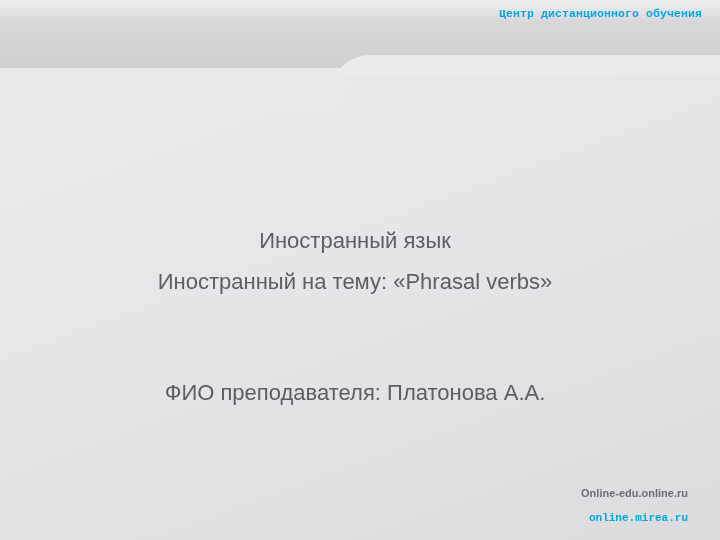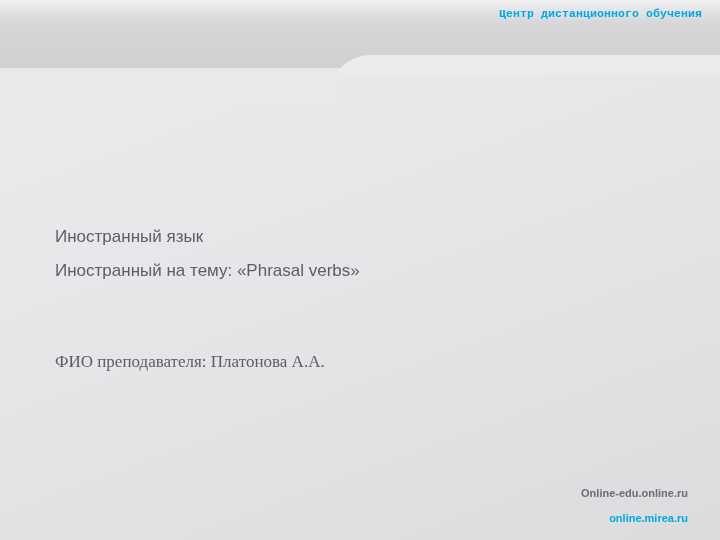--- a/index.html
+++ b/index.html
@@ -90,32 +90,32 @@
 
   
   .body-block {
     position: absolute;
     left: 55px;
     top: 225px;
     width: 600px;
   }
   .line {
     color: #5b5e63;
-    font-size: 17px;
+    font-size: 22px;
     line-height: 1.45;
     margin-bottom: 9px;
     white-space: nowrap;
+    text-align: center;
   }
   .line.spacer {
     height: 58px;
     margin: 0;
   }
   .line.teacher {
-    margin-top: 0;
-    font-family: Liberation Serif, serif;
+    margin-top: 12px;
   }
 
   
   .footer {
     position: absolute;
     right: 32px;
     bottom: 14px;
     text-align: right;
     line-height: 1.5;
   }
@@ -124,20 +124,21 @@
     font-size: 11px;
     font-weight: bold;
   }
   .footer-link {
     color: #00a7e1;
     font-size: 11px;
     font-weight: bold;
     text-decoration: none;
     display: block;
     margin-top: 8px;
+    font-family: Liberation Mono, monospace;
   }
 </style>
 </head>
 <body>
 
 <div class="slide">
 
   <div class="header-band"></div>
   <div class="header-cut-left"></div>
   <div class="header-sheen"></div>

